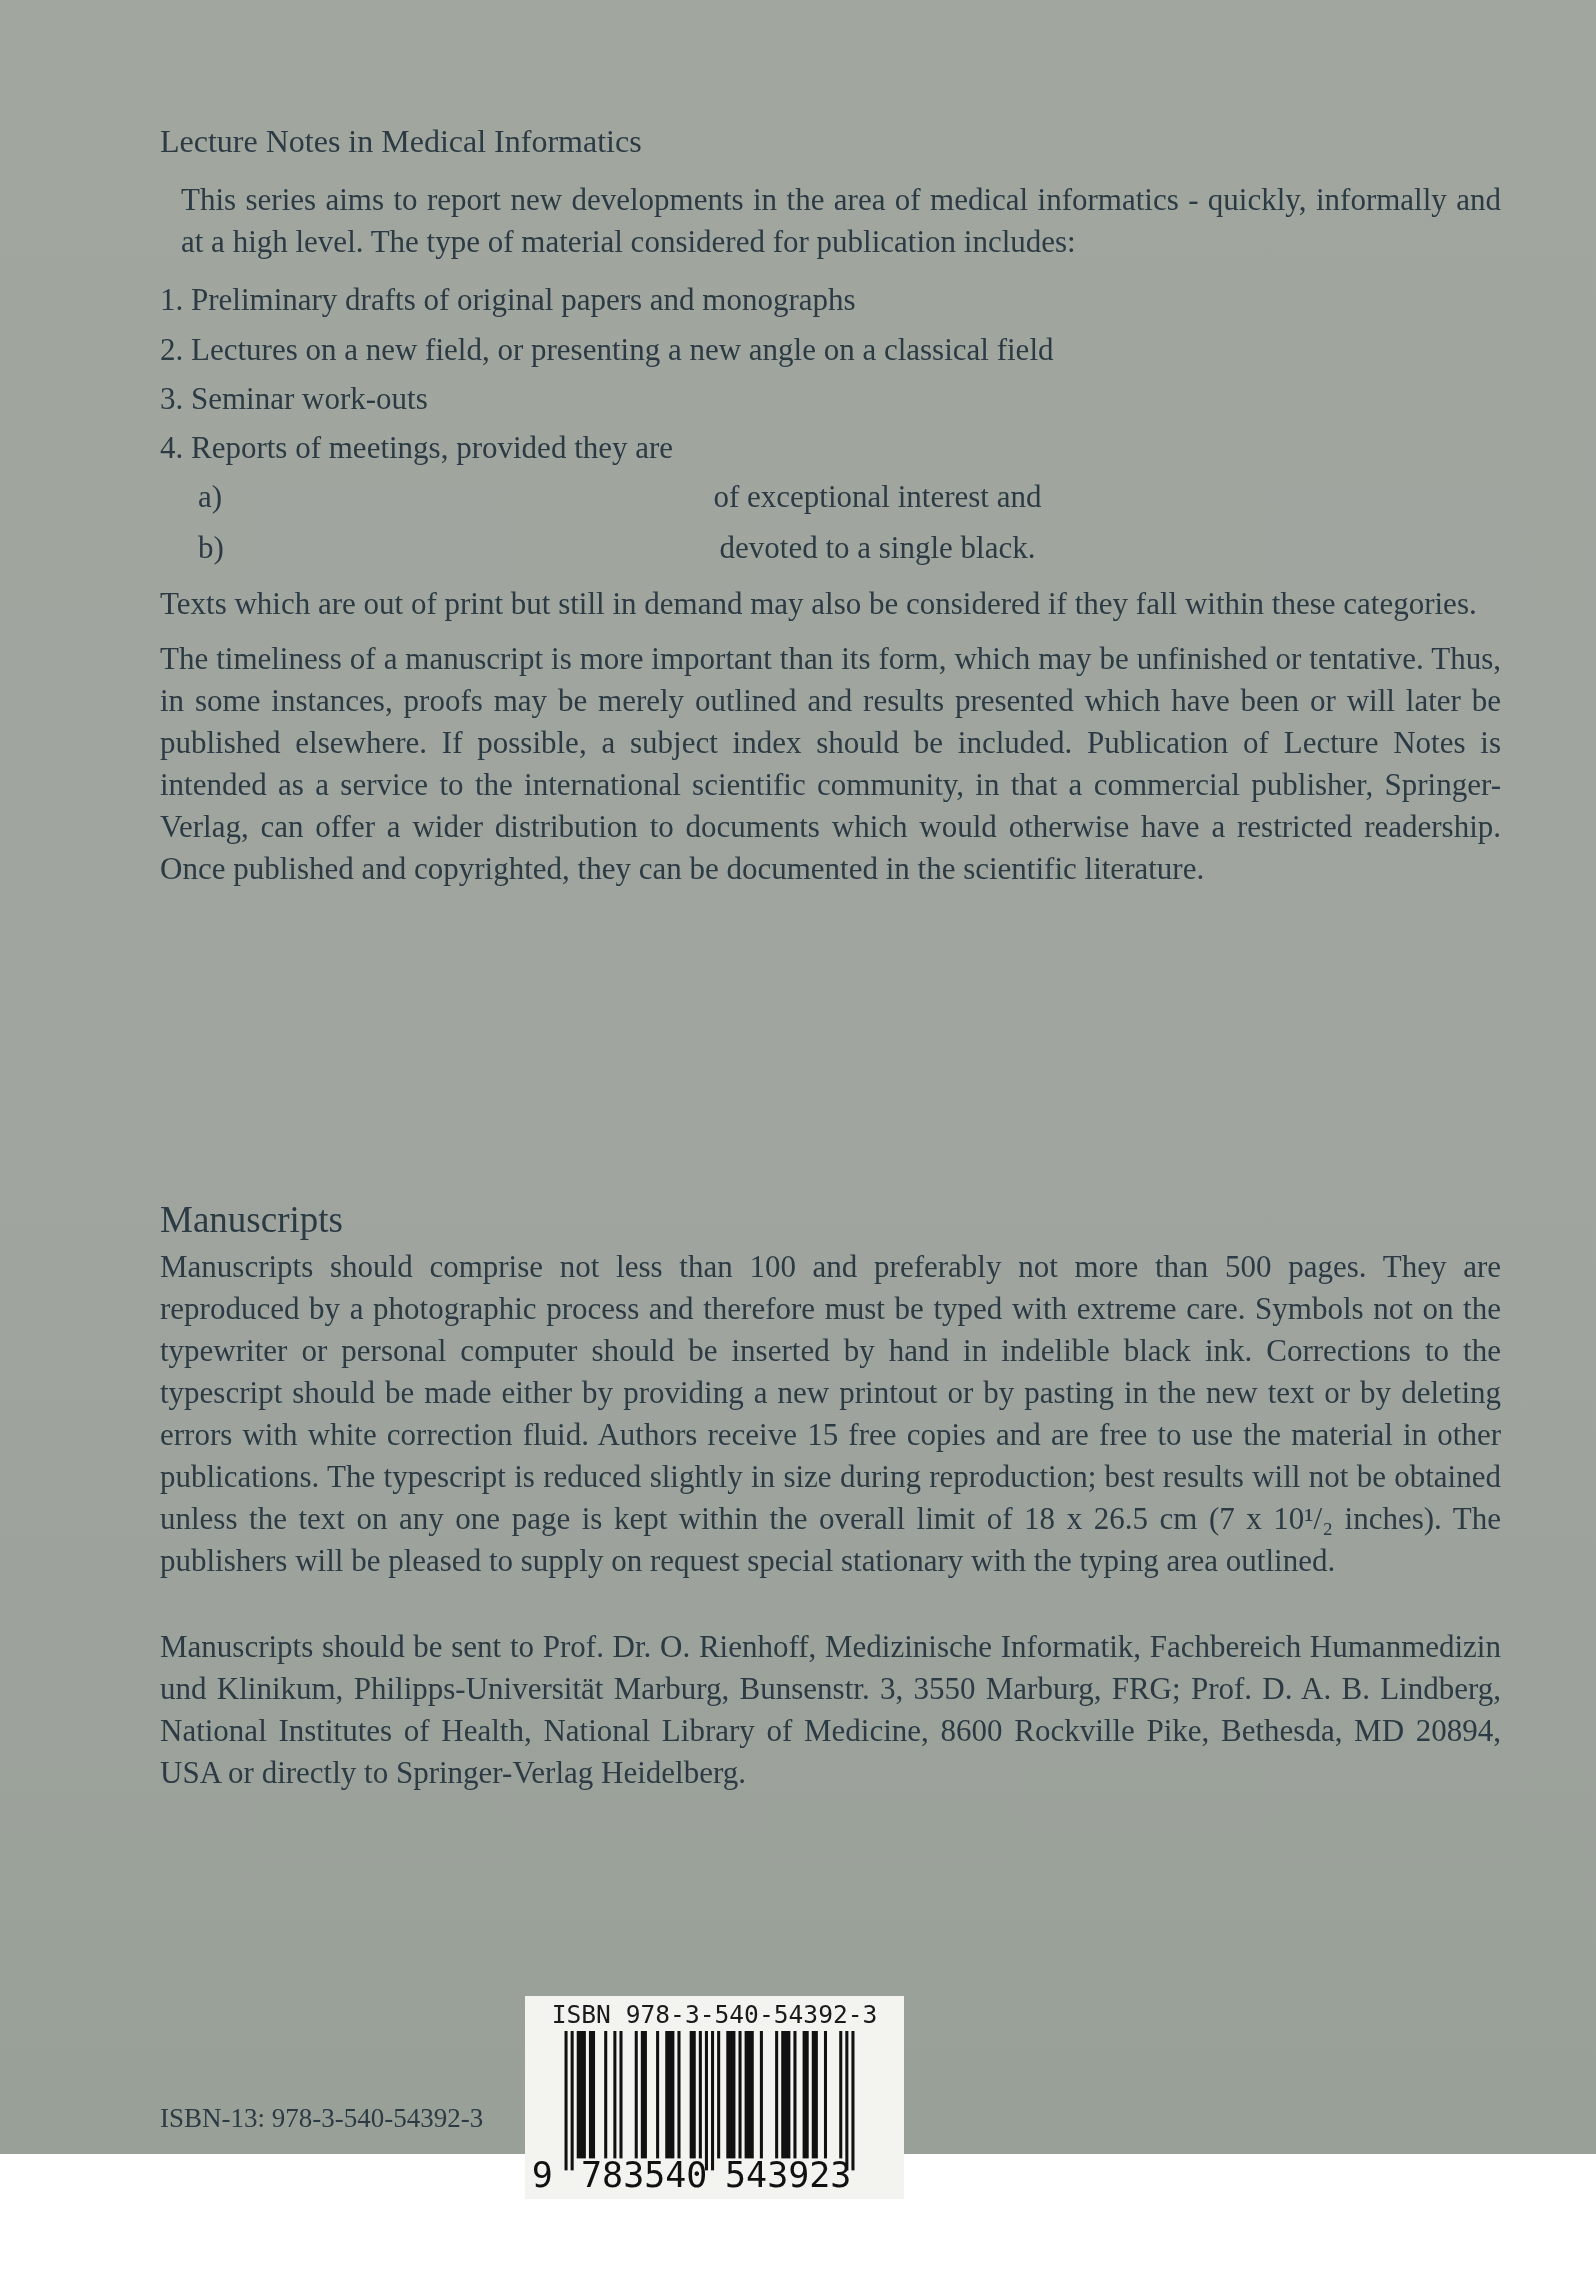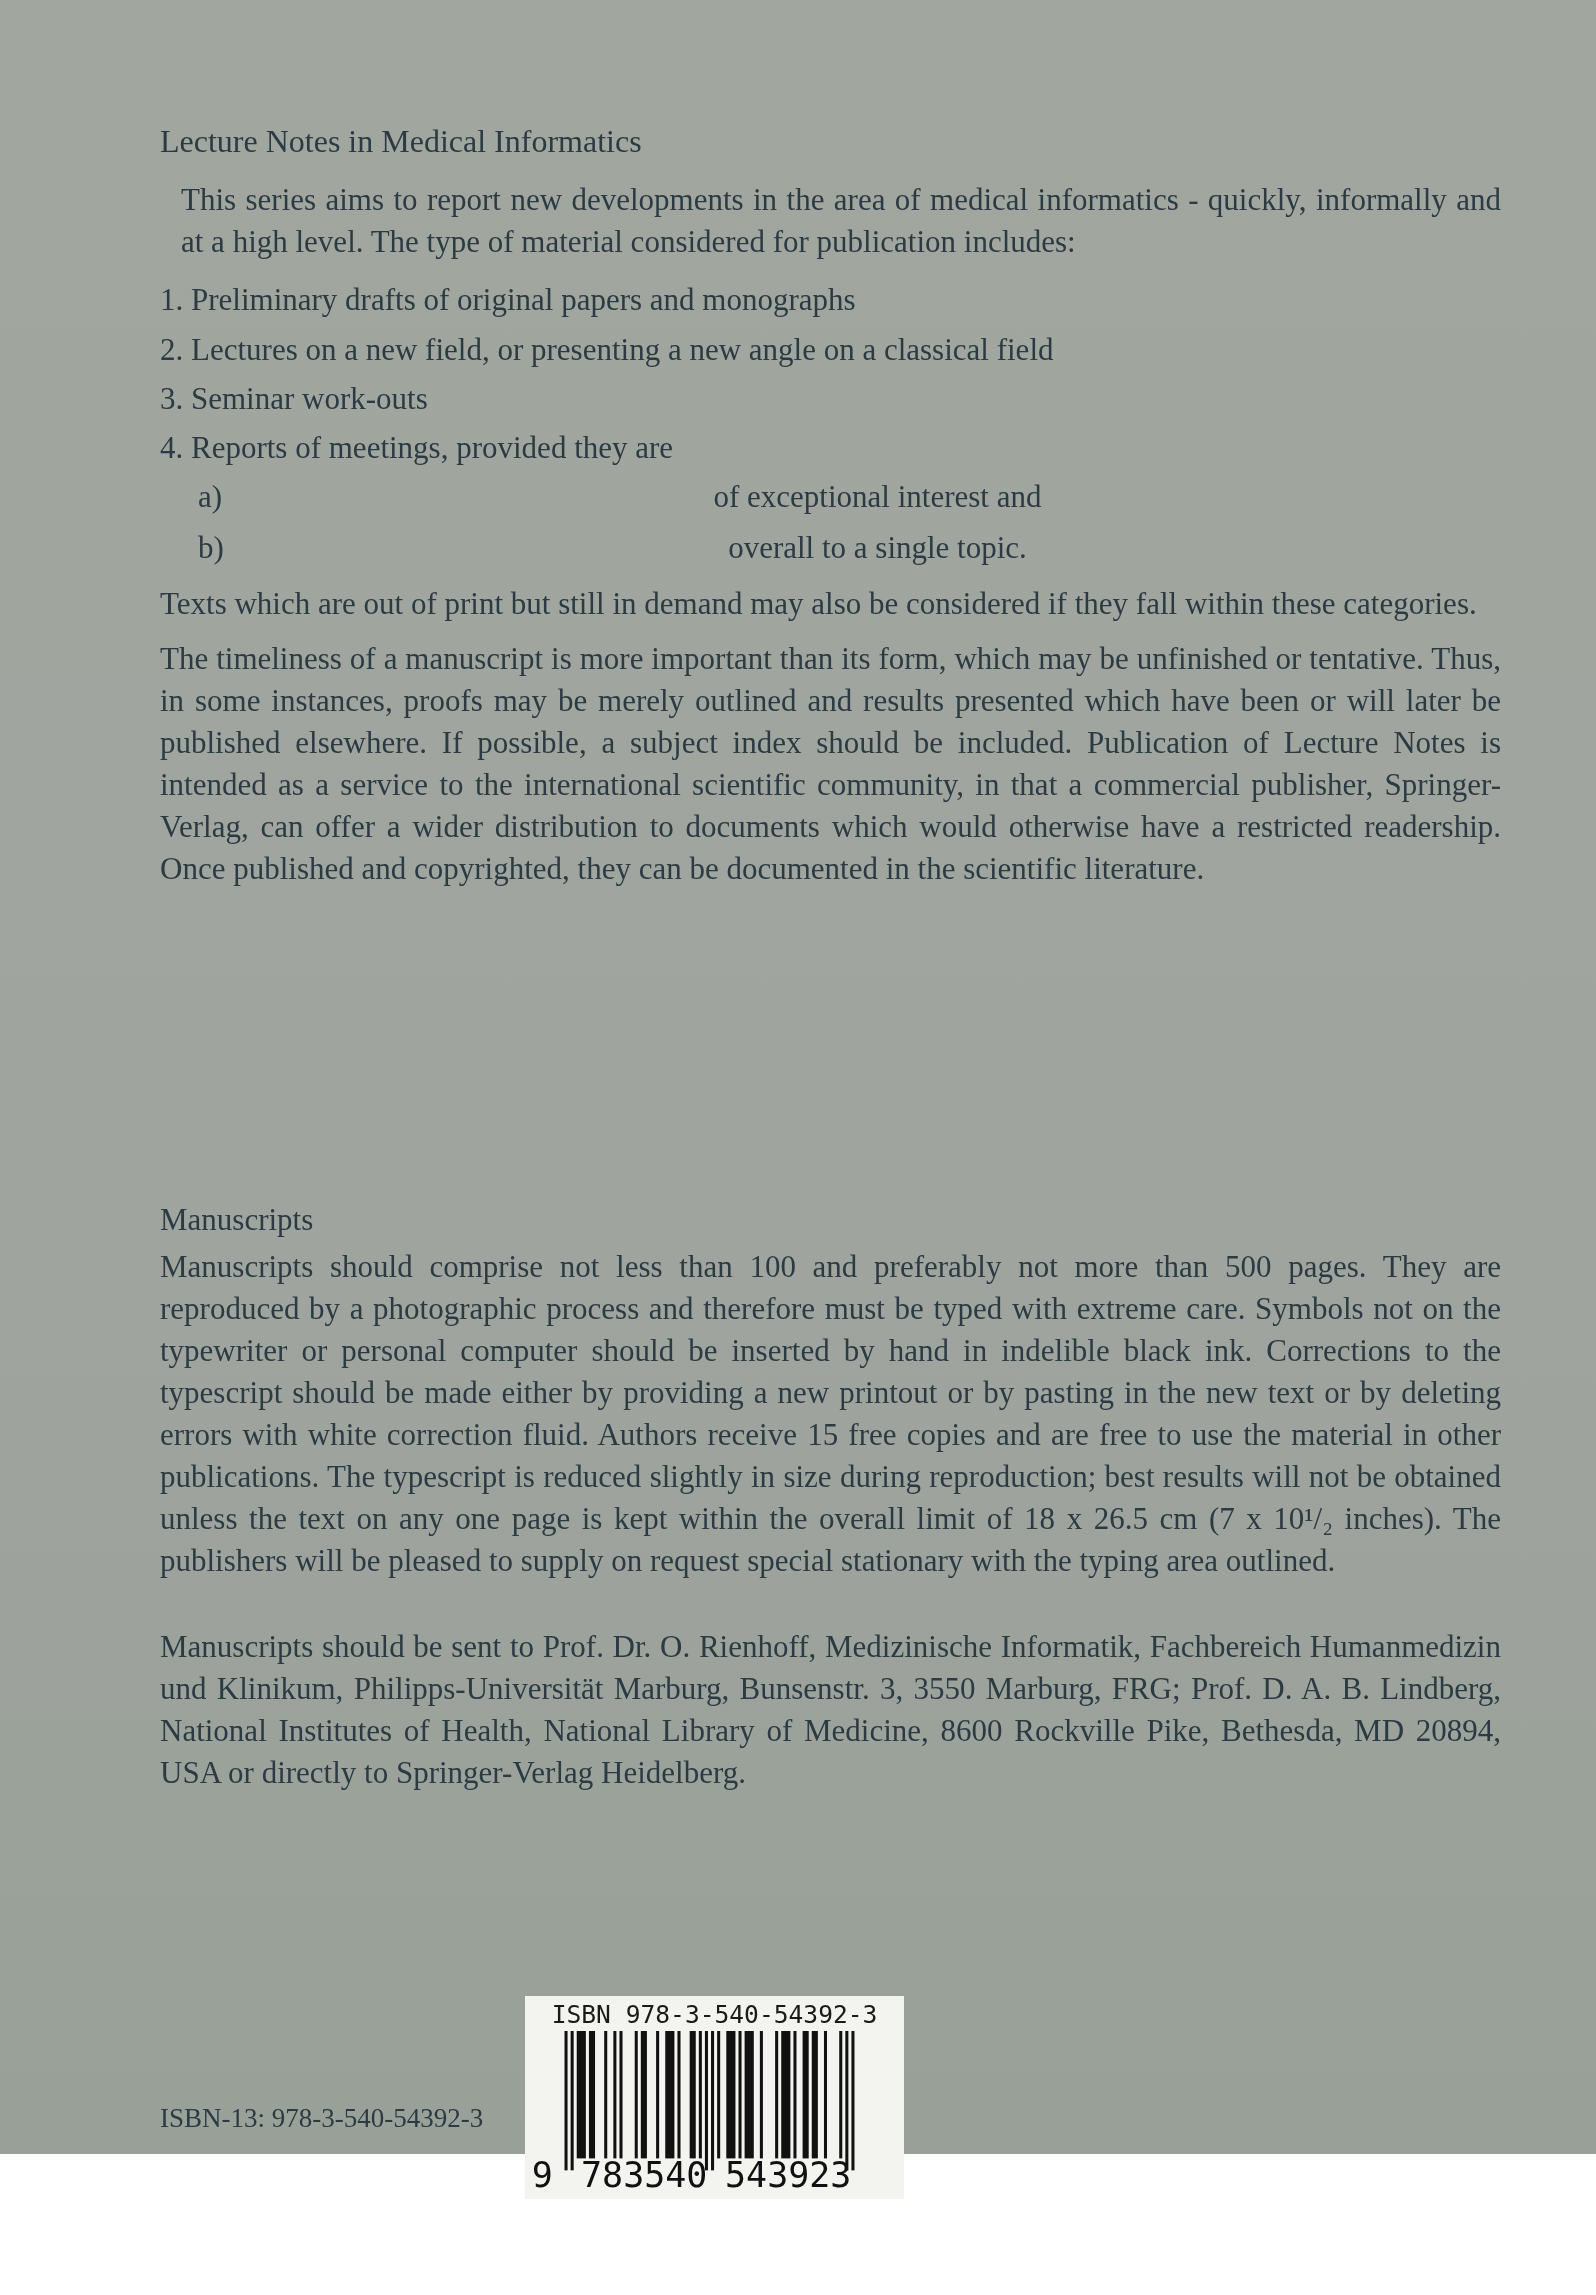--- a/index.html
+++ b/index.html
@@ -57,21 +57,21 @@
     margin-left: 38px;
     margin-bottom: 8.6px;
   }
   .sub-item .sub-label {
     flex: 0 0 56px;
   }
   .sub-item .item-text { flex: 1; text-align: center; }
   .out-of-print { margin-top: 14px; margin-bottom: 13.3px; }
   .timeliness { margin-bottom: 309px; }
   .manuscripts-heading {
-    font-size: 31px;
+    font-size: 37px;
     line-height: 42px;
     font-weight: normal;
     margin: 0 0 4.7px 0;
   }
   .manuscripts-body { margin-bottom: 44px; }
   .send-to { }
   .isbn13-line {
     position: absolute;
     left: 160px;
     top: 2095px;
@@ -146,21 +146,21 @@
       <span class="num">4.</span>
       <span class="item-text">Reports of meetings, provided they are</span>
     </div>
 
     <div class="sub-item">
       <span class="sub-label">a)</span>
       <span class="item-text">of exceptional interest and</span>
     </div>
     <div class="sub-item">
       <span class="sub-label">b)</span>
-      <span class="item-text">overall to a single topic.</span>
+      <span class="item-text">devoted to a single black.</span>
     </div>
 
     <p class="para out-of-print">Texts which are out of print but still in demand may also be considered if they fall within these categories.</p>
 
     <p class="para timeliness">The timeliness of a manuscript is more important than its form, which may be unfinished or tentative. Thus, in some instances, proofs may be merely outlined and results presented which have been or will later be published elsewhere. If possible, a subject index should be included. Publication of Lecture Notes is intended as a service to the international scientific community, in that a commercial publisher, Springer-Verlag, can offer a wider distribution to documents which would otherwise have a restricted readership. Once published and copyrighted, they can be documented in the scientific literature.</p>
 
     <h2 class="manuscripts-heading">Manuscripts</h2>
 
     <p class="para manuscripts-body">Manuscripts should comprise not less than 100 and preferably not more than 500 pages. They are reproduced by a photographic process and therefore must be typed with extreme care. Symbols not on the typewriter or personal computer should be inserted by hand in indelible black ink. Corrections to the typescript should be made either by providing a new printout or by pasting in the new text or by deleting errors with white correction fluid. Authors receive 15 free copies and are free to use the material in other publications. The typescript is reduced slightly in size during reproduction; best results will not be obtained unless the text on any one page is kept within the overall limit of 18 x 26.5 cm (7 x 10¹/₂ inches). The publishers will be pleased to supply on request special stationary with the typing area outlined.</p>
 

